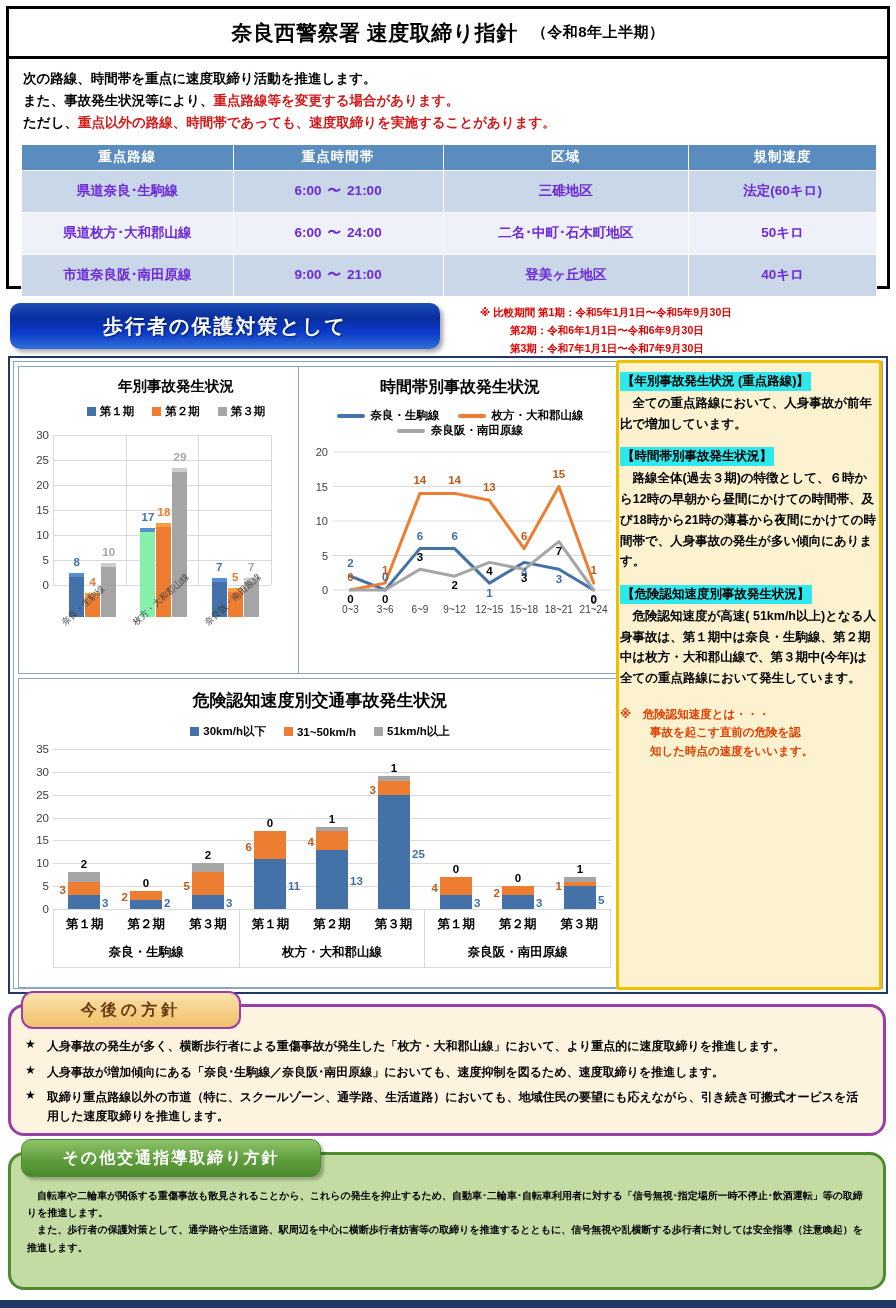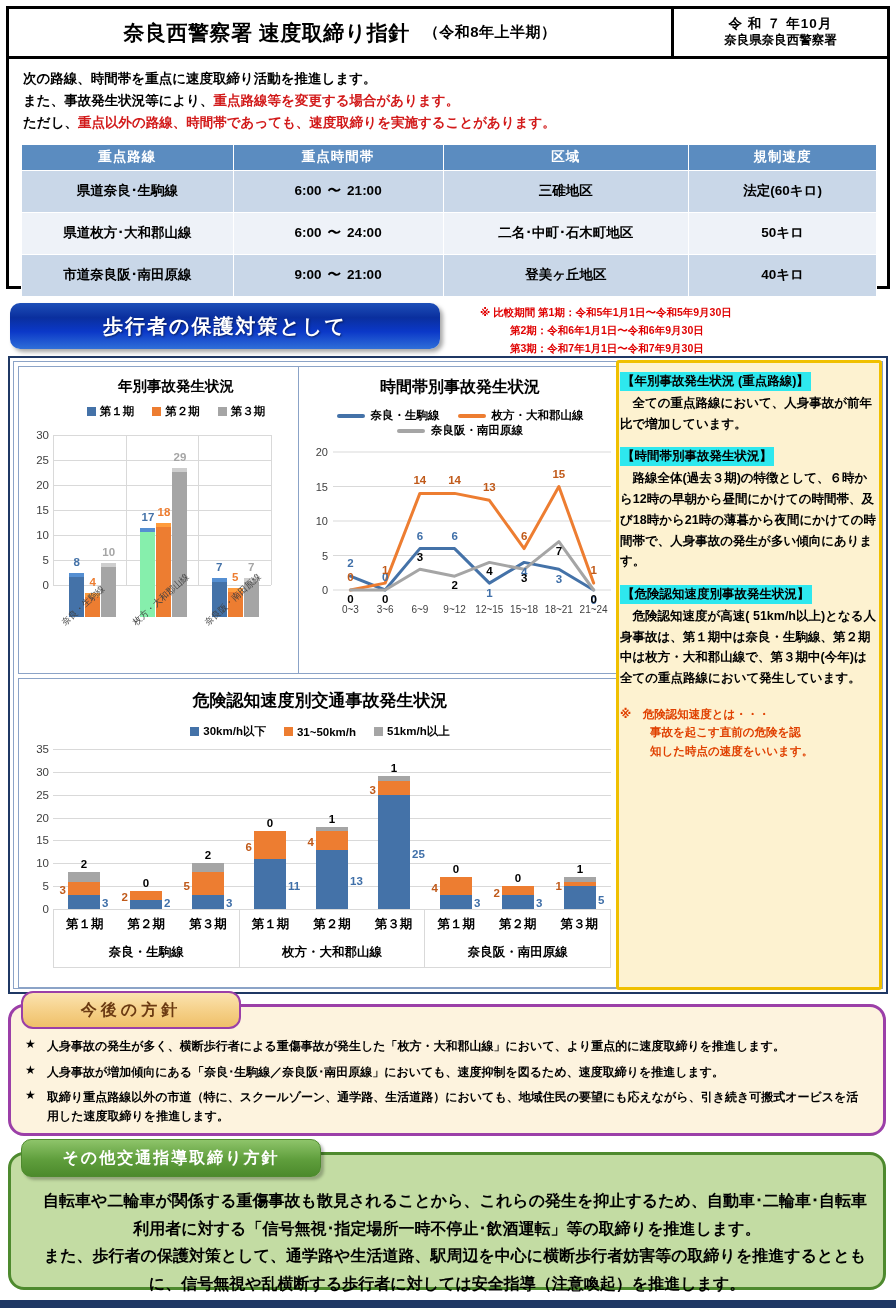--- a/index.html
+++ b/index.html
@@ -35,21 +35,21 @@
   .intro .red { color:#d21a1a; }
 
   
   .ktable { margin:6px 12px 0 12px; width:856px; border-collapse:collapse; }
   .ktable th {
     background:#5b8cc0; color:#fff; font-size:13.5px; font-weight:bold;
     height:26px; border:1px solid #fff; letter-spacing:1px;
   }
   .ktable td {
     height:42px; text-align:center; font-size:13.5px; font-weight:bold;
-    border:1px solid #fff; color:#000000;
+    border:1px solid #fff; color:#6d28d9;
   }
   .ktable tr.r-odd td { background:#c9d7e8; }
   .ktable tr.r-even td { background:#eef2f8; }
   .ktable .c0 { width:212px; }
   .ktable .c1 { width:210px; }
   .ktable .c2 { width:246px; }
   .ktable .c3 { width:188px; }
   .tilde { display:inline-block; padding:0 6px; }
 
   
@@ -188,38 +188,34 @@
   }
   .other-tab {
     position:absolute; left:10px; top:-16px; width:300px; height:38px;
     background:linear-gradient(180deg,#8ec46a 0%,#5f9e3c 55%,#4c8a2c 100%);
     border:1px solid #4e8a2e; border-radius:10px;
     display:flex; align-items:center; justify-content:center;
     box-shadow:3px 3px 3px rgba(0,0,0,.25);
   }
   .other-tab span { font-size:16px; font-weight:bold; color:#fff; letter-spacing:2px; }
   .other-body { padding:32px 16px 0 16px; }
-  .other-body p { font-size:16px; line-height:1.72; color:#000; font-weight:bold; text-indent:1em;text-align:center; }
+  .other-body p { font-size:10px; line-height:1.72; color:#000; font-weight:bold; text-indent:1em; }
 
   .footbar { position:absolute; left:0; top:1300px; width:896px; height:8px; background:#1f3864; }
 </style>
 </head>
 <body>
 
 <div class="page">
 
   <div class="topbox">
     <div class="title-row">
       <div class="title-main">
         <span>奈良西警察署 速度取締り指針</span>
         <span class="sub">（令和8年上半期）</span>
-      </div>
-      <div class="title-date">
-        <div class="l1">令 和 ７ 年10月</div>
-        <div class="l2">奈良県奈良西警察署</div>
       </div>
     </div>
 
     <div class="intro">
       <p>次の路線、時間帯を重点に速度取締り活動を推進します。</p>
       <p>
         <span>また、事故発生状況等により、</span><span class="red">重点路線等を変更する場合があります。</span>
       </p>
       <p>
         <span>ただし、</span><span class="red">重点以外の路線、時間帯であっても、速度取締りを実施することがあります。</span>

